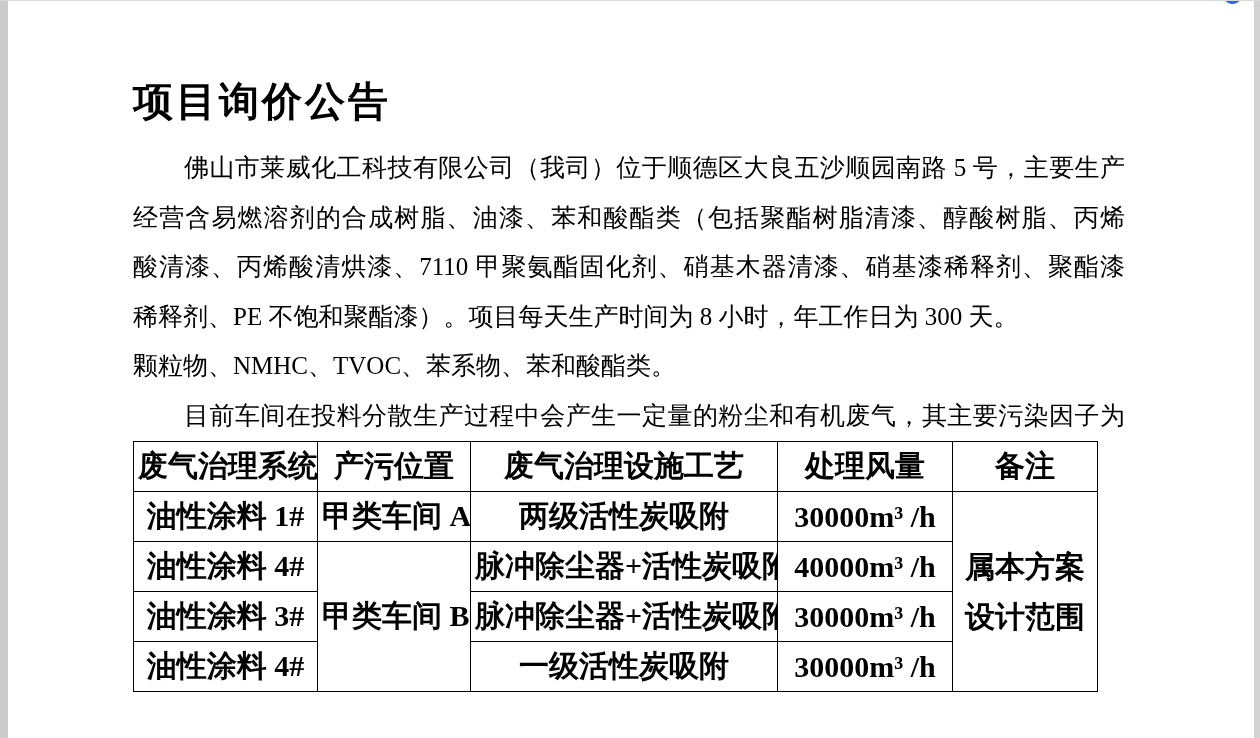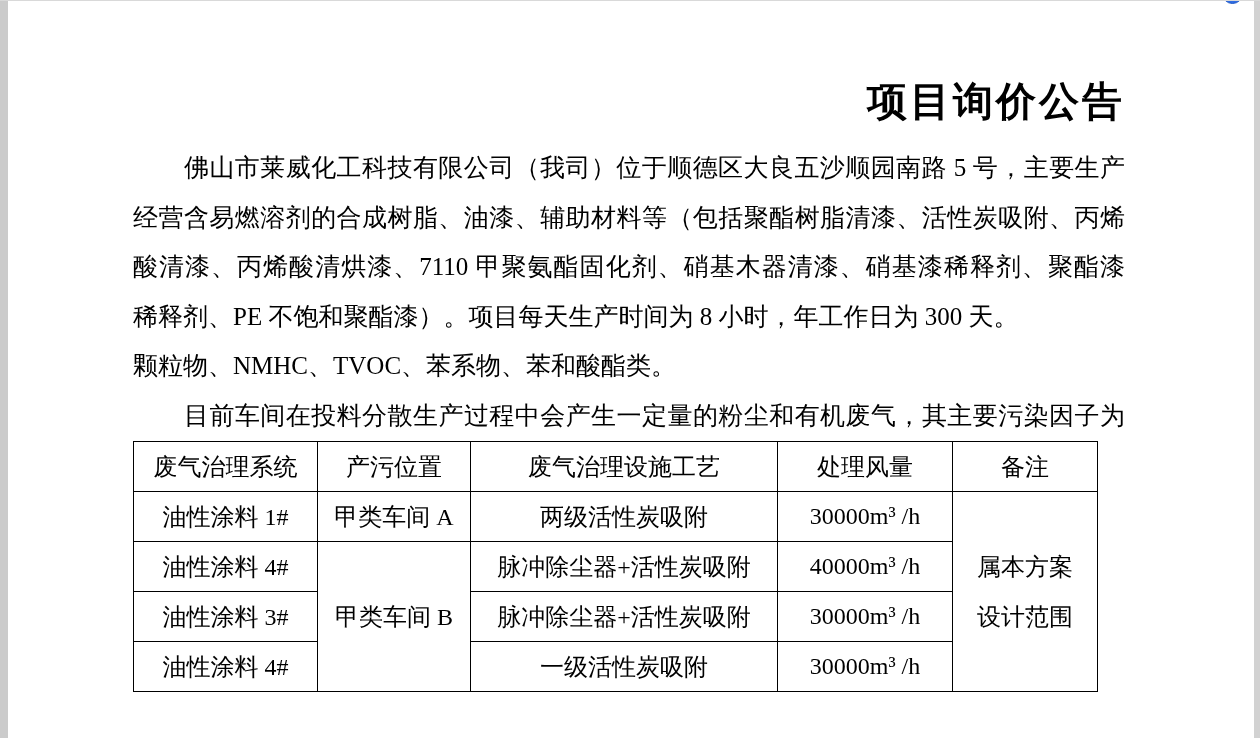--- a/index.html
+++ b/index.html
@@ -19,60 +19,60 @@
   .gutter-left  { left: 0; width: 8px; background: #cbcbcb; }
   .gutter-right { right: 0; width: 6px; background: #d2d2d2; }
   .fab {
     position: absolute; left: 1222px; top: -18px;
     width: 21px; height: 21px; border-radius: 50%;
     background: #2e6ce4; border: 1px solid #1f57c4;
   }
   .doc { position: absolute; left: 133px; top: 0; width: 992px; }
   .title {
     margin: 72px 0 0 0;
-    text-align: right;
+    text-align: left;
     font-size: 40px; line-height: 58px;
     font-weight: bold; letter-spacing: 3px;
   }
   .bodytext { margin-top: 12px; font-size: 25px; }
   .line {
     margin: 0; line-height: 49.5px;
     text-align: justify; text-justify: inter-character;
   }
   .line.fill { text-align-last: justify; }
   .line.indent { text-indent: 51px; }
   table.wg {
     border-collapse: collapse; table-layout: fixed;
     width: 964px; margin-top: 1px;
   }
   table.wg th, table.wg td {
     border: 1.5px solid #000;
     height: 50px; padding: 0 4px;
     text-align: center; vertical-align: middle;
-    font-size: 24px; font-weight: normal;
+    font-size: 30px; font-weight: bold;
     overflow: hidden; white-space: nowrap;
   }
   td.remark { line-height: 50px; white-space: normal; }
   .c1 { width: 184px; } .c2 { width: 153px; } .c3 { width: 307px; }
   .c4 { width: 175px; } .c5 { width: 145px; }
 </style>
 </head>
 <body>
 
 <div class="viewport">
   <div class="gutter gutter-left"></div>
   <div class="gutter gutter-right"></div>
   <div class="fab"></div>
 
   <div class="doc">
     <h1 class="title">项目询价公告</h1>
 
     <div class="bodytext">
       <p class="line fill indent">佛山市莱威化工科技有限公司（我司）位于顺德区大良五沙顺园南路 5 号，主要生产</p>
-      <p class="line fill">经营含易燃溶剂的合成树脂、油漆、辅助材料等（包括聚酯树脂清漆、活性炭吸附、丙烯</p>
+      <p class="line fill">经营含易燃溶剂的合成树脂、油漆、苯和酸酯类（包括聚酯树脂清漆、醇酸树脂、丙烯</p>
       <p class="line fill">酸清漆、丙烯酸清烘漆、7110 甲聚氨酯固化剂、硝基木器清漆、硝基漆稀释剂、聚酯漆</p>
       <p class="line">稀释剂、PE 不饱和聚酯漆）。项目每天生产时间为 8 小时，年工作日为 300 天。</p>
 
       <p class="line">颗粒物、NMHC、TVOC、苯系物、苯和酸酯类。</p>
       <p class="line fill indent">目前车间在投料分散生产过程中会产生一定量的粉尘和有机废气，其主要污染因子为</p>
 
     </div>
 
     <table class="wg">
       <colgroup>

